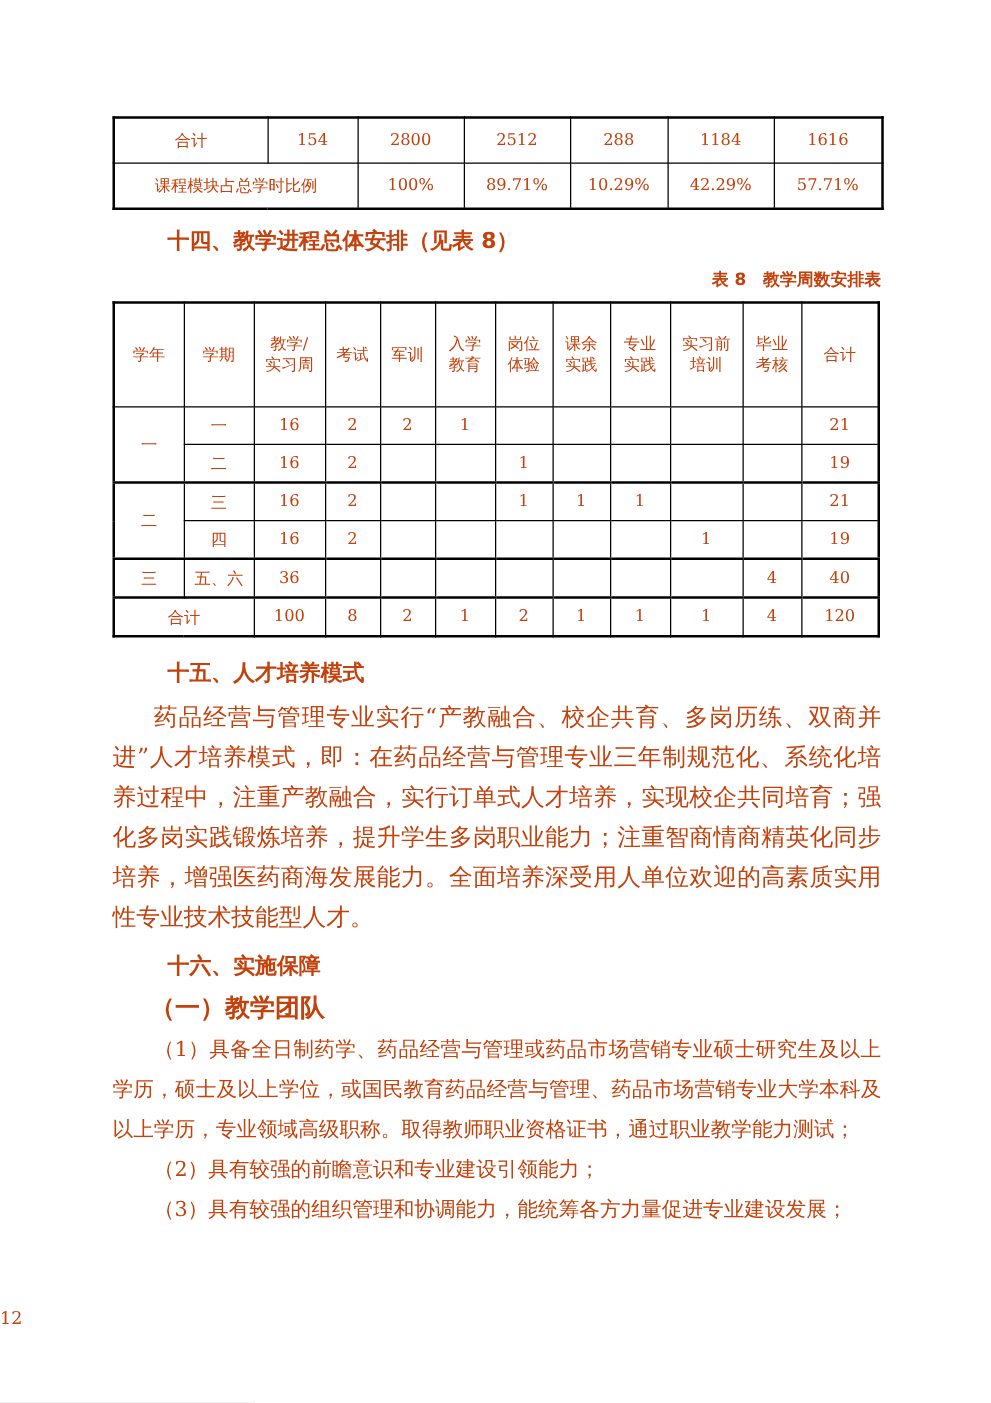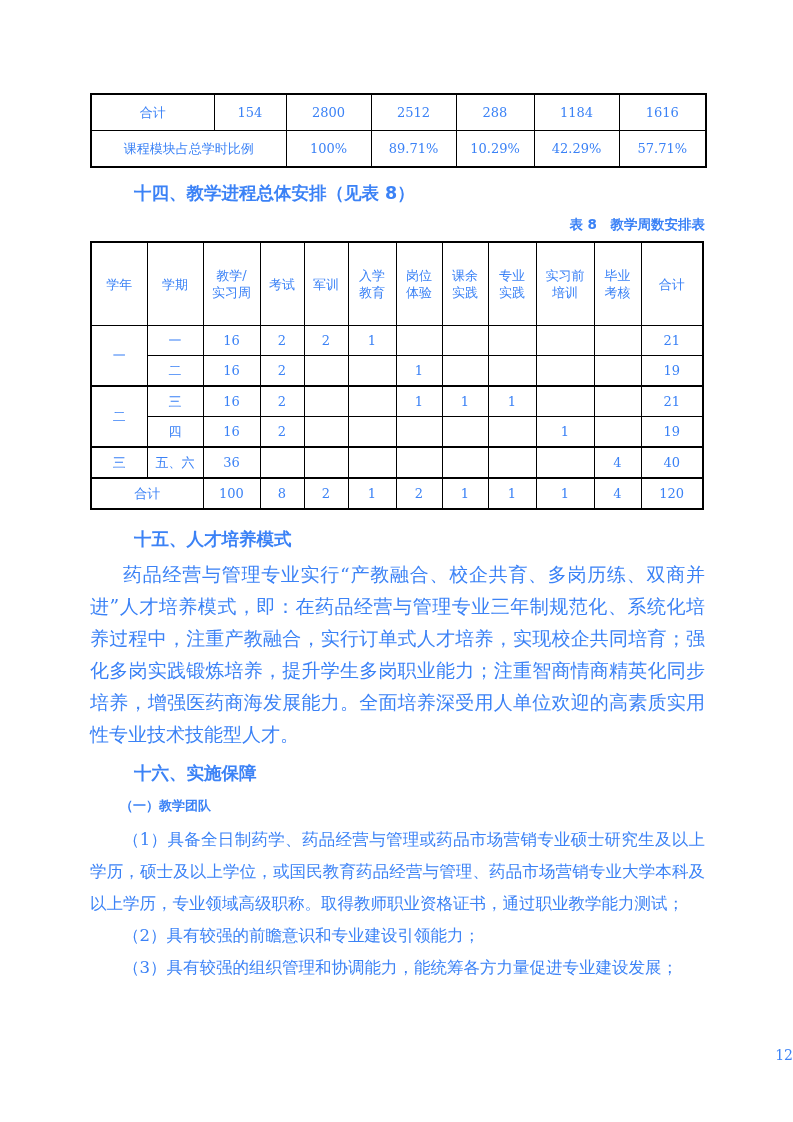--- a/index.html
+++ b/index.html
@@ -4,21 +4,21 @@
 <style>
   html,body{margin:0;padding:0;background:#e8e8e8;}
   .page{
     position:relative;
     width:793px;height:1122px;
     margin:0 auto;
     background:#ffffff;
     box-sizing:border-box;
     padding:93px 88px 0 90px;
     font-family:"DejaVu Serif","Liberation Serif",serif;
-    color:#3b82f6;
+    color:#c2410c;
     overflow:hidden;
   }
   table{border-collapse:collapse;table-layout:fixed;}
   td,th{border:1px solid #000;text-align:center;vertical-align:middle;
         font-weight:normal;font-size:13px;padding:0 2px;overflow:hidden;}
 
   
   .summary-table{width:615px;border:2px solid #000;}
   .summary-table td{height:35px;}
 
@@ -42,36 +42,36 @@
   .sep td{border-top:2px solid #000;}
 
   .h15{margin-top:16px;}
   .body-par{
     font-size:19px;line-height:32px;text-align:justify;
     text-indent:33px;margin:6px 0 0 0;width:615px;
   }
   .h16{margin-top:10px;}
   .sub-h{
     font-family:"DejaVu Sans","Liberation Sans",sans-serif;
-    font-weight:bold;font-size:13px;line-height:24px;
+    font-weight:bold;font-size:20px;line-height:24px;
     margin:8px 0 0 0;padding-left:30px;
   }
   .sub-sub-h{
     font-family:"DejaVu Sans","Liberation Sans",sans-serif;
     font-weight:bold;font-size:15.5px;line-height:24px;
     margin:10px 0 0 0;padding-left:30px;
   }
   .items{margin-top:6px;width:615px;}
   .items p{
     font-size:16.5px;line-height:32px;text-align:justify;
     text-indent:33px;margin:0;
   }
   .page-number{
     position:absolute;left:0;right:0;top:1046px;
-    text-align:right;font-size:14px;line-height:18px;
+    text-align:left;font-size:14px;line-height:18px;
   }
 </style>
 </head>
 <body>
 
 <div class="page">
 
   <table class="summary-table">
     <colgroup>
       <col style="width:123px">

